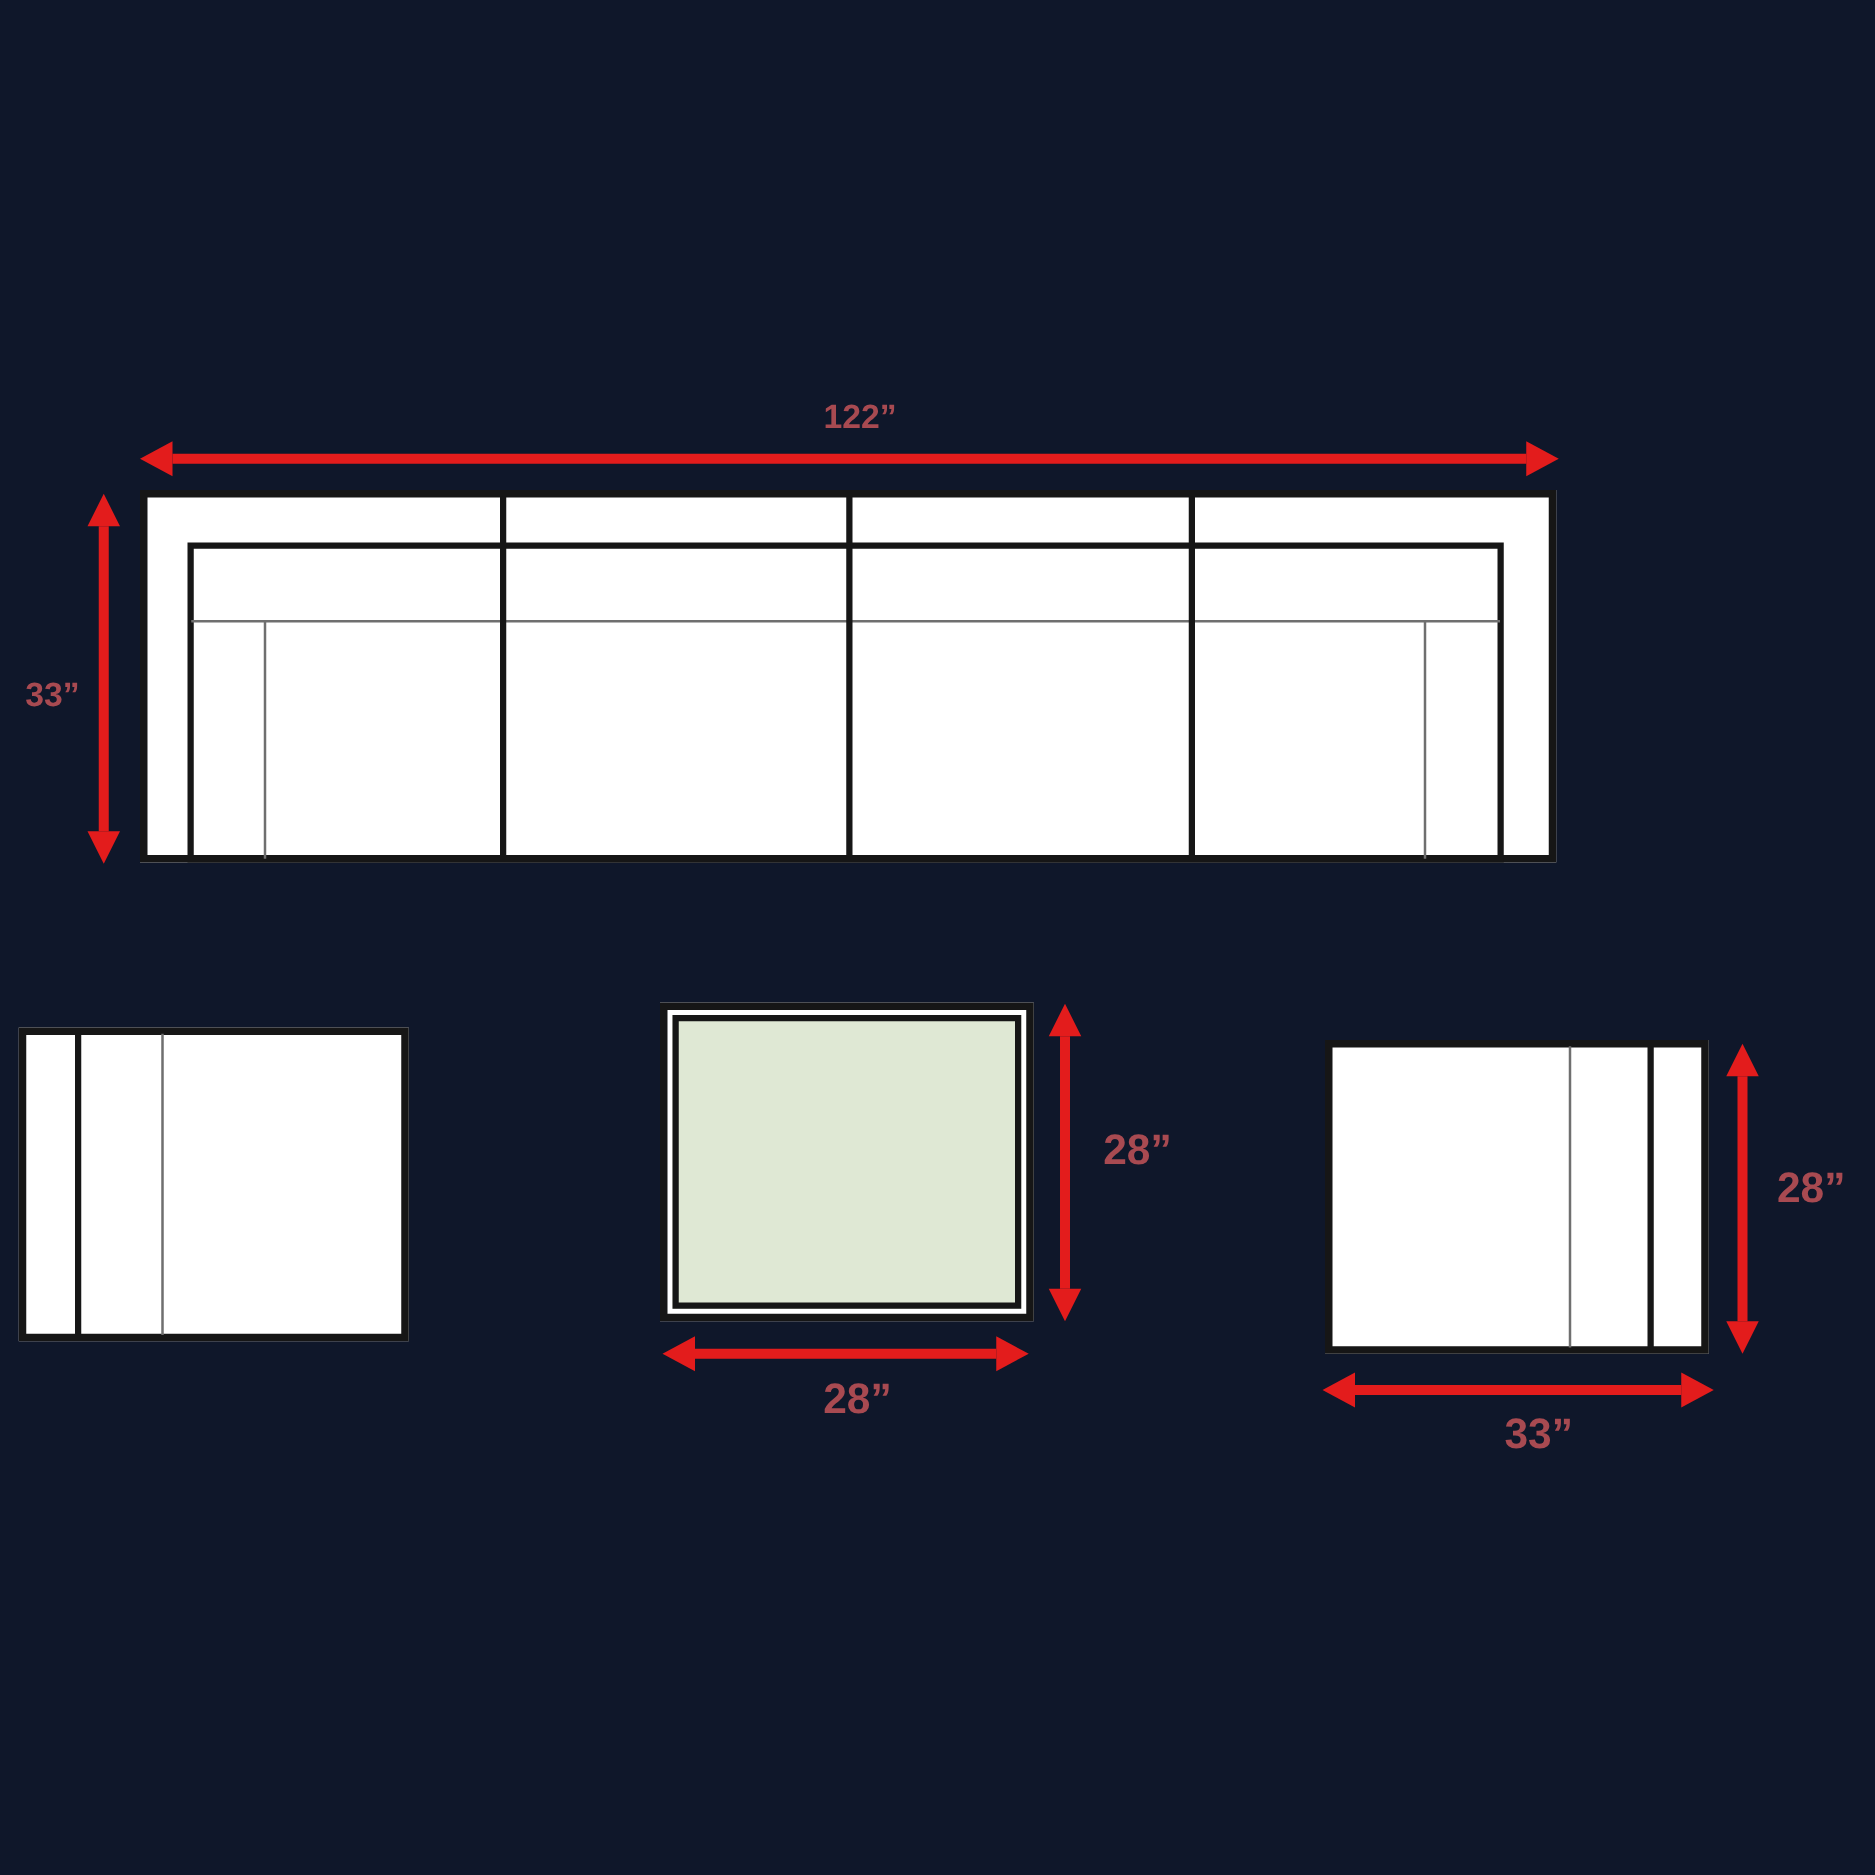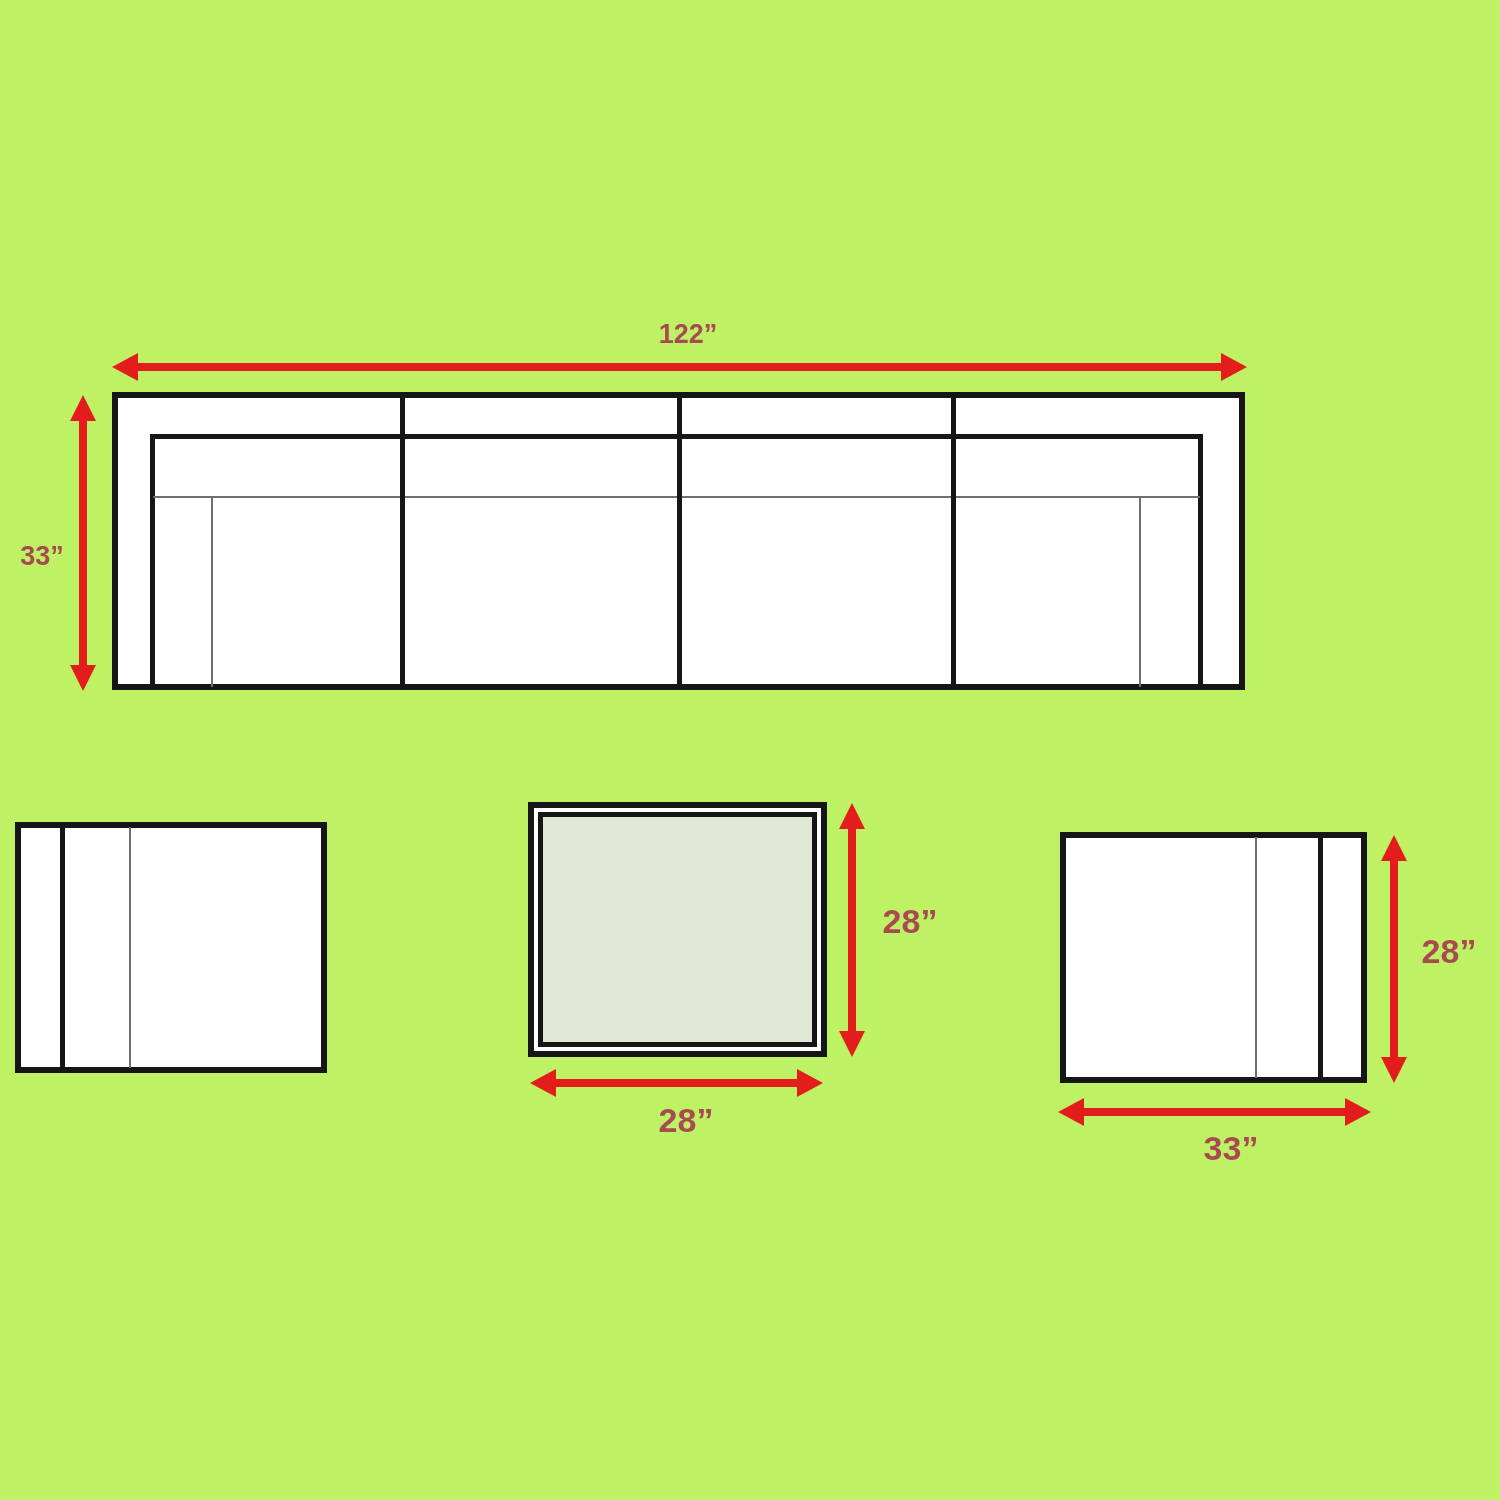--- a/index.html
+++ b/index.html
@@ -4,21 +4,21 @@
 <style>
   :root{
     --red:#e31c1c;
     --label:#a84a51;
     --ink:#161616;
     --thin:#6f6f6f;
     --tabletop:#dfe8d4;
   }
   html,body{margin:0;padding:0;background:#ffffff;}
   #canvas{
-    position:relative;width:1500px;height:1500px;background:#bef264;overflow:hidden;
+    position:relative;width:1500px;height:1500px;background:#0f172a;overflow:hidden;
     font-family:"Liberation Sans","DejaVu Sans",sans-serif;
   }
   .rect{position:absolute;border:6px solid var(--ink);box-sizing:border-box;background:#fff;}
   .rect-inner{position:absolute;border:5px solid var(--ink);box-sizing:border-box;background:transparent;}
   .vline{position:absolute;width:5px;background:var(--ink);}
   .vline.thin{width:2px;background:var(--thin);}
   .hline{position:absolute;height:2px;background:var(--thin);}
   .table-top{position:absolute;inset:4px;border:5px solid var(--ink);box-sizing:border-box;background:var(--tabletop);}
 
   .h-arrow{position:absolute;height:8px;background:var(--red);}

